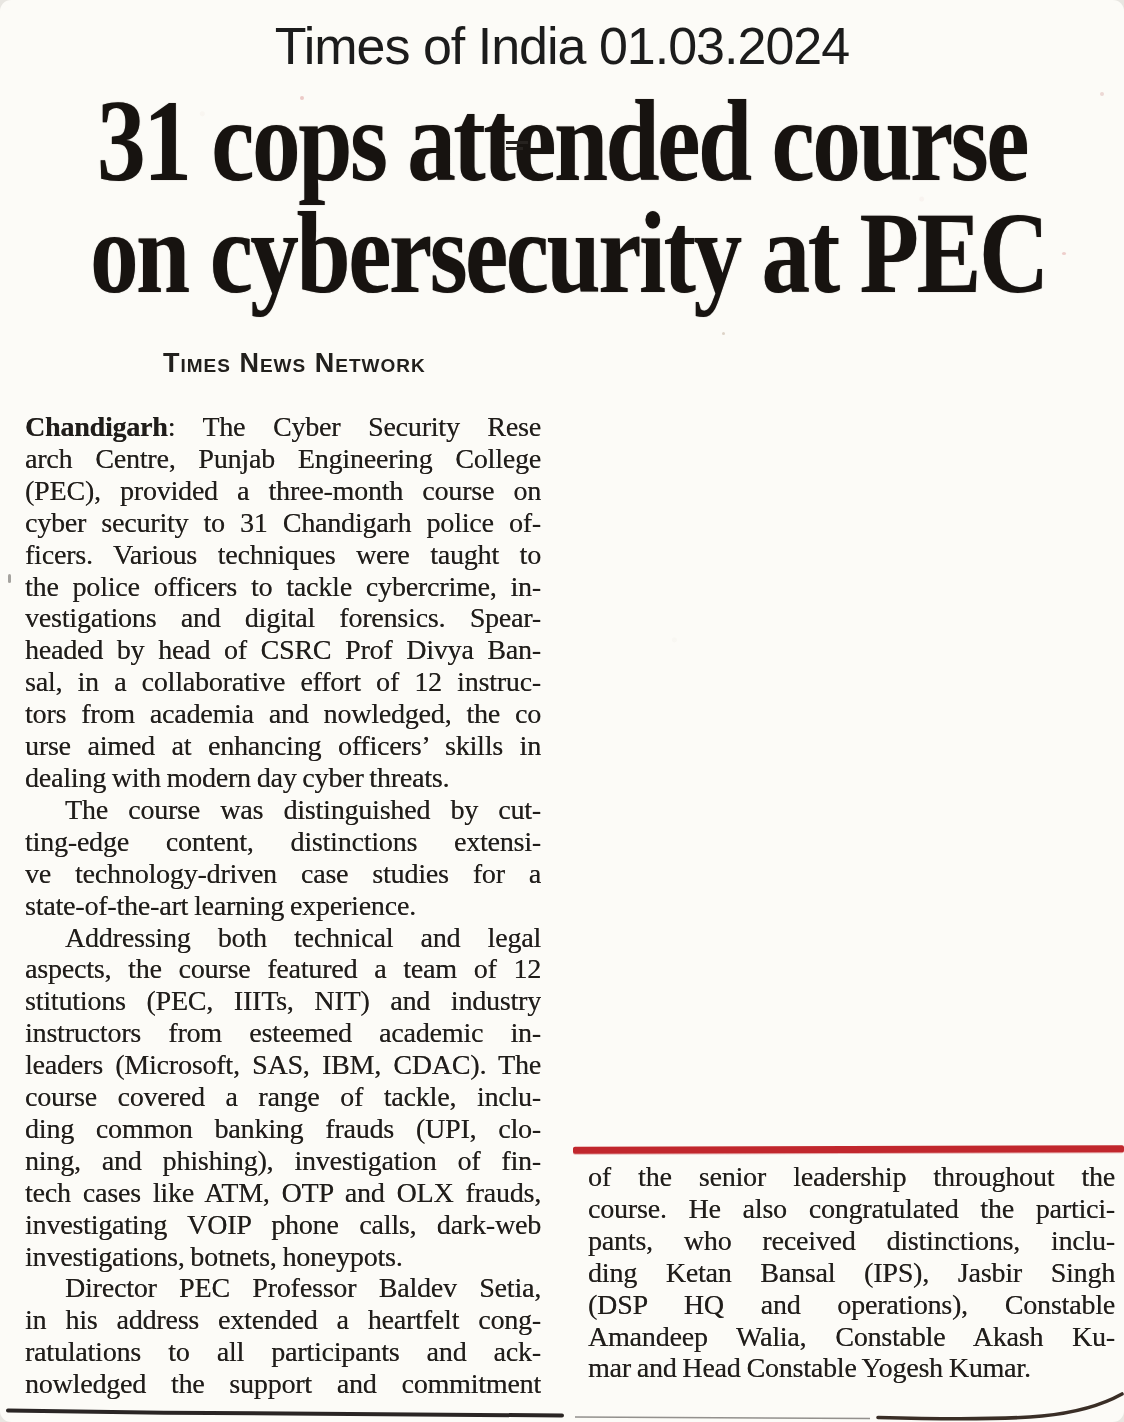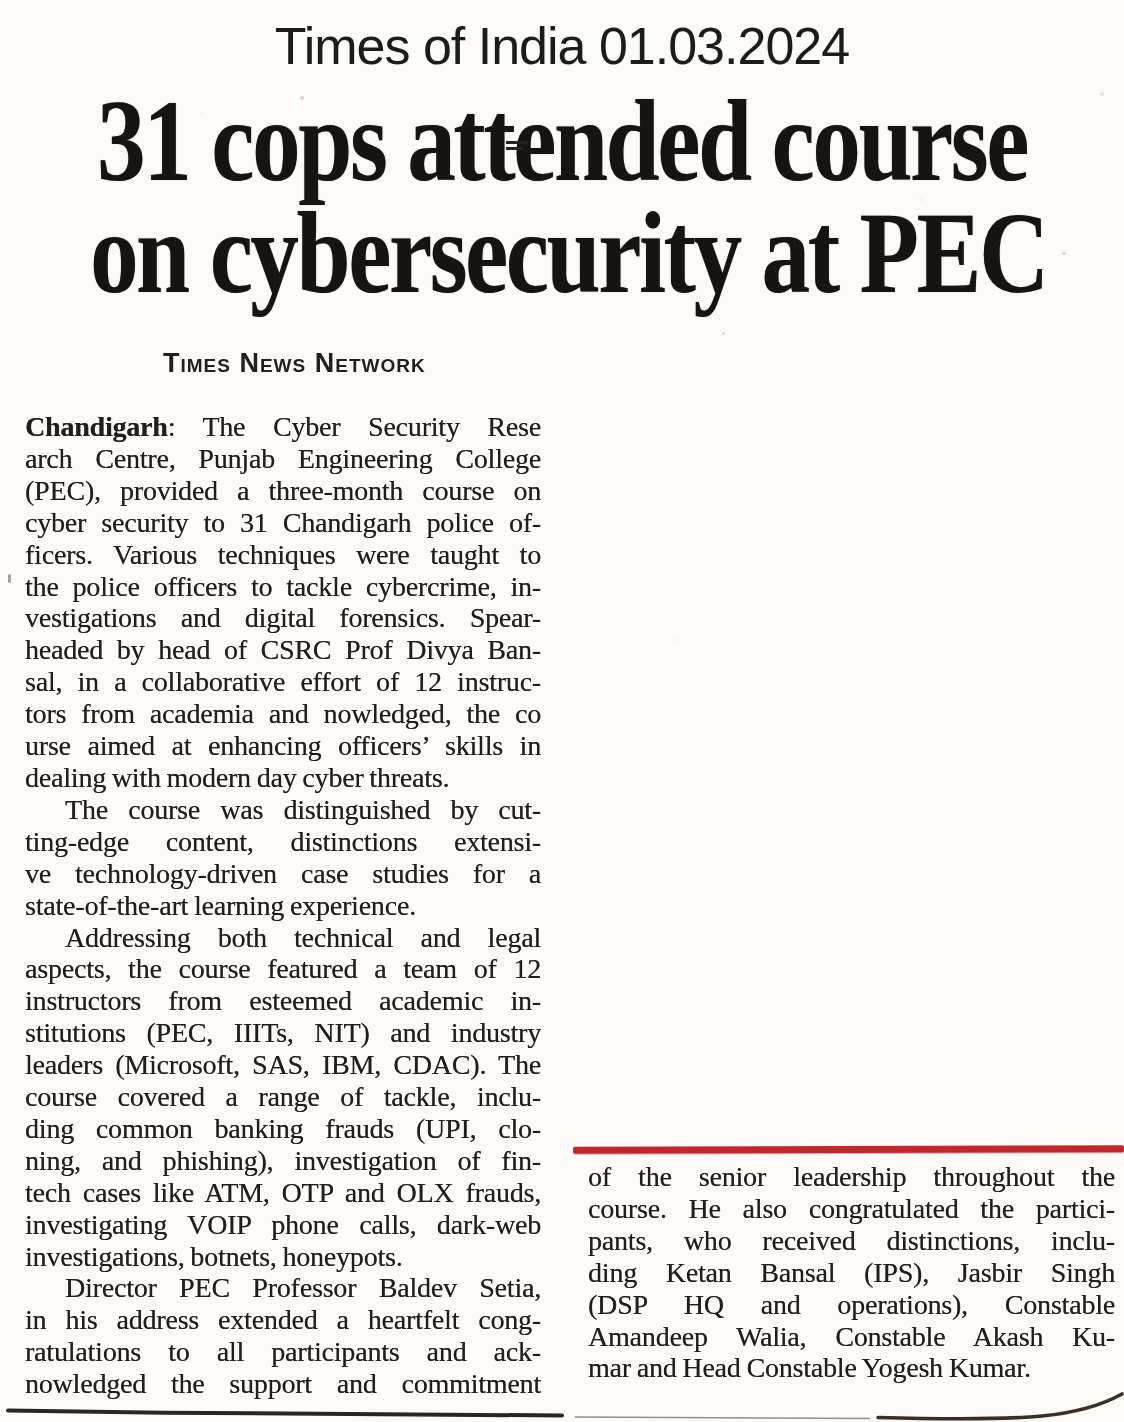--- a/index.html
+++ b/index.html
@@ -6,20 +6,21 @@
   .page {
     position:relative; width:1124px; height:1422px; margin:0 auto;
     background:#fcfbf7;
     background-image:
       radial-gradient(circle at 18% 8%, rgba(190,150,130,0.05) 0 2px, transparent 3px),
       radial-gradient(circle at 82% 14%, rgba(190,120,120,0.06) 0 2px, transparent 3px),
       radial-gradient(circle at 60% 45%, rgba(160,150,130,0.04) 0 2px, transparent 3px);
     overflow:hidden;
     font-family:"Liberation Serif", serif;
     color:#201d1a;
+    border-radius:11px;
   }
   .source-line {
     position:absolute; top:16px; left:18px; width:1088px;
     text-align:center;
     font-family:"Liberation Sans", sans-serif;
     font-size:52px; letter-spacing:-1px; color:#1c1c1c;
     white-space:nowrap;
   }
   .headline {
     position:absolute; top:85px; left:0; width:1124px;
@@ -105,22 +106,22 @@
       </div>
     <div class="para indent">
         <div class="line">The course was distinguished by cut-</div>
         <div class="line">ting-edge content, distinctions extensi-</div>
         <div class="line">ve technology-driven case studies for a</div>
         <div class="line">state-of-the-art learning experience.</div>
       </div>
     <div class="para indent">
         <div class="line">Addressing both technical and legal</div>
         <div class="line">aspects, the course featured a team of 12</div>
+        <div class="line">stitutions (PEC, IIITs, NIT) and industry</div>
         <div class="line">instructors from esteemed academic in-</div>
-        <div class="line">stitutions (PEC, IIITs, NIT) and industry</div>
         <div class="line">leaders (Microsoft, SAS, IBM, CDAC). The</div>
         <div class="line">course covered a range of tackle, inclu-</div>
         <div class="line">ding common banking frauds (UPI, clo-</div>
         <div class="line">ning, and phishing), investigation of fin-</div>
         <div class="line">tech cases like ATM, OTP and OLX frauds,</div>
         <div class="line">investigating VOIP phone calls, dark-web</div>
         <div class="line">investigations, botnets, honeypots.</div>
       </div>
     <div class="para indent" data-cont="true">
         <div class="line">Director PEC Professor Baldev Setia,</div>

